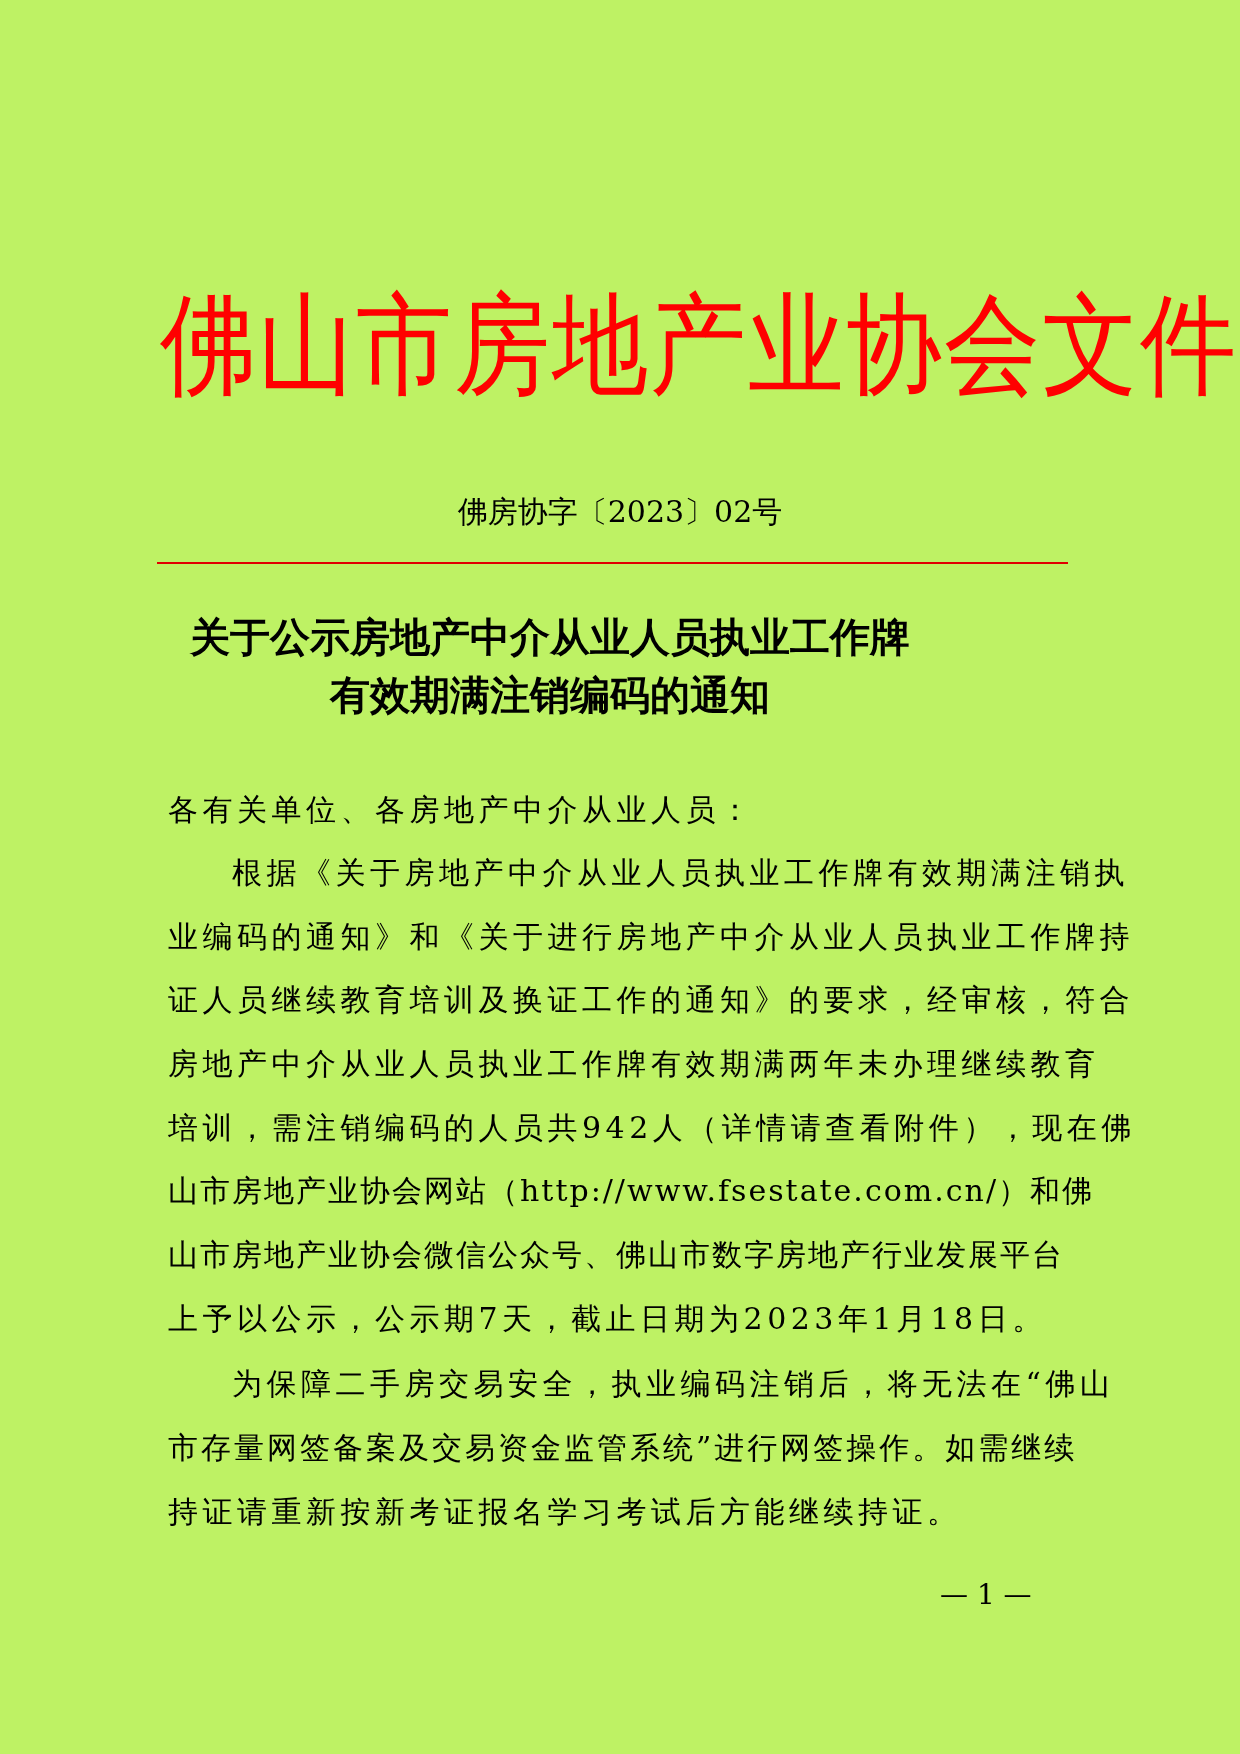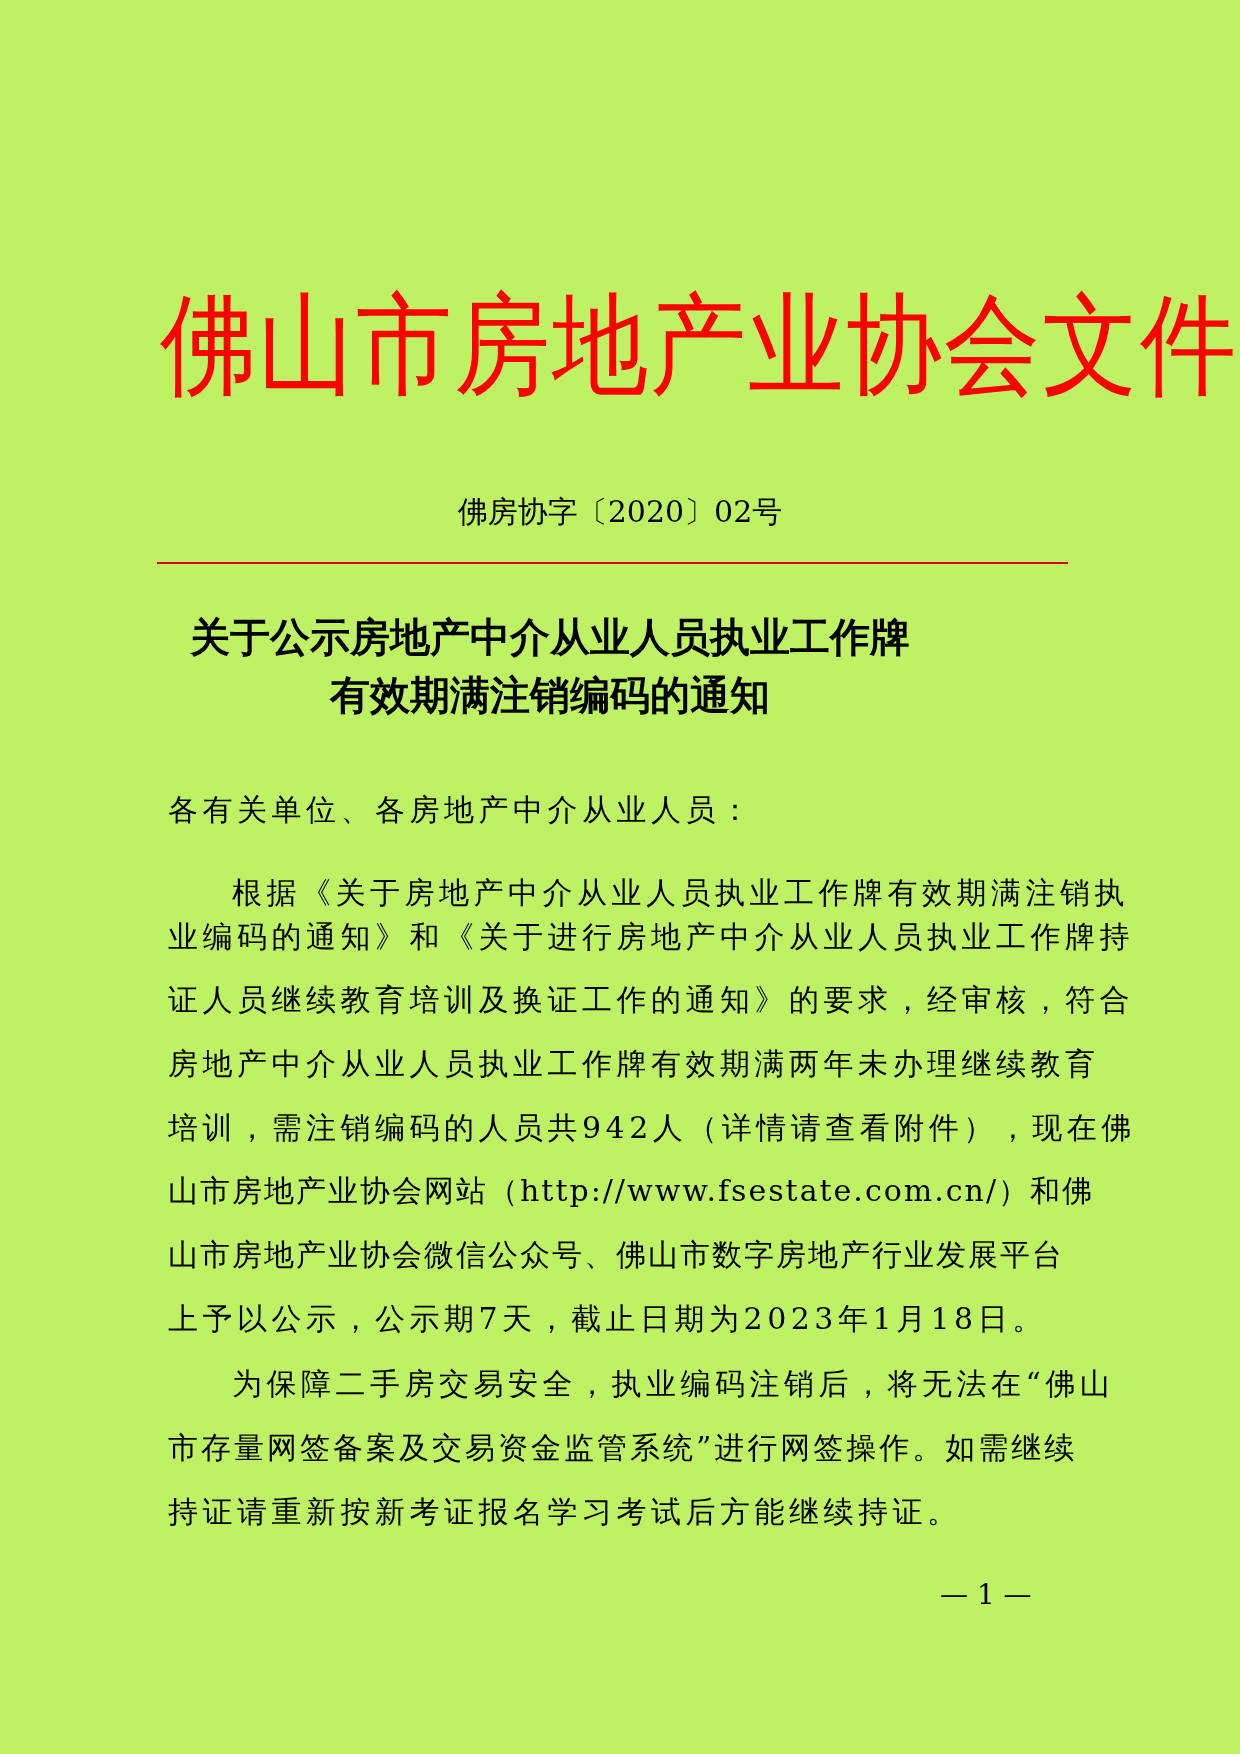--- a/index.html
+++ b/index.html
@@ -30,32 +30,32 @@
   .pagenum { position: absolute; left: 940px; top: 1578px; font-size: 28px; line-height: 34px;
              white-space: nowrap; }
 </style>
 </head>
 <body>
 
 <div class="page">
 
   <div class="masthead">佛山市房地产业协会文件</div>
 
-  <div class="docnum">佛房协字〔2020〕02号</div>
+  <div class="docnum">佛房协字〔2023〕02号</div>
 
   <div class="redline"></div>
 
   <div class="title">
     <span>关于公示房地产中介从业人员执业工作牌</span>
     <span>有效期满注销编码的通知</span>
   </div>
 
   <div class="body">
     <span class="line" style="top:0px;">各有关单位、各房地产中介从业人员：</span>
-    <span class="line" style="top:63px; left:64px;margin-top:20px;">根据《关于房地产中介从业人员执业工作牌有效期满注销执</span>
+    <span class="line" style="top:63px; left:64px;">根据《关于房地产中介从业人员执业工作牌有效期满注销执</span>
     <span class="line" style="top:127px;">业编码的通知》和《关于进行房地产中介从业人员执业工作牌持</span>
     <span class="line" style="top:190px;text-align:right;">证人员继续教育培训及换证工作的通知》的要求，经审核，符合</span>
     <span class="line" style="top:254px;">房地产中介从业人员执业工作牌有效期满两年未办理继续教育</span>
     <span class="line" style="top:318px;">培训，需注销编码的人员共942人（详情请查看附件），现在佛</span>
     <span class="line" style="top:381px; letter-spacing:2px;">山市房地产业协会网站（http://www.fsestate.com.cn/）和佛</span>
     <span class="line" style="top:445px; letter-spacing:2px;">山市房地产业协会微信公众号、佛山市数字房地产行业发展平台</span>
     <span class="line" style="top:509px;">上予以公示，公示期7天，截止日期为2023年1月18日。</span>
     <span class="line" style="top:574px; left:64px;">为保障二手房交易安全，执业编码注销后，将无法在“佛山</span>
     <span class="line" style="top:638px; letter-spacing:3px;">市存量网签备案及交易资金监管系统”进行网签操作。如需继续</span>
     <span class="line" style="top:702px;">持证请重新按新考证报名学习考试后方能继续持证。</span>

